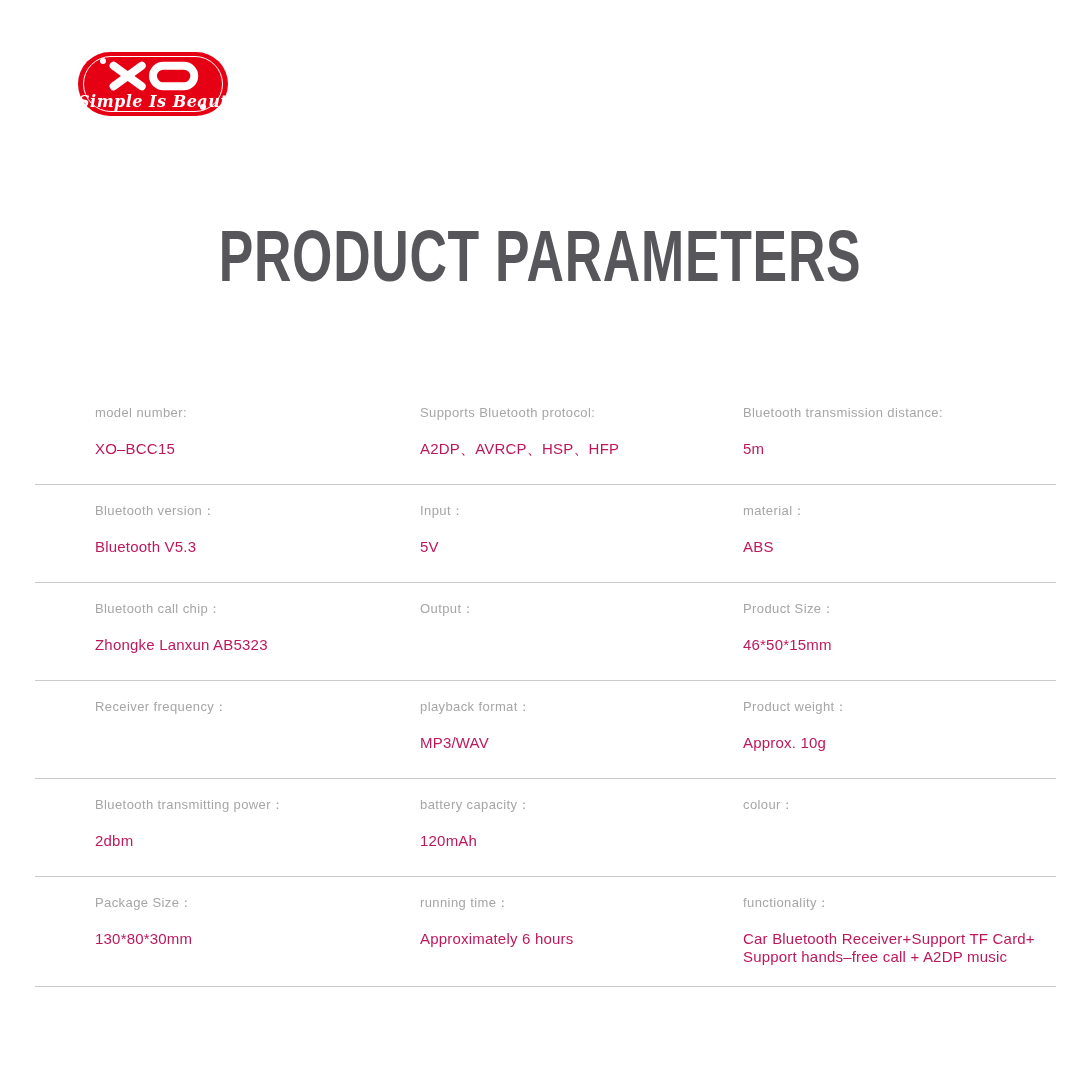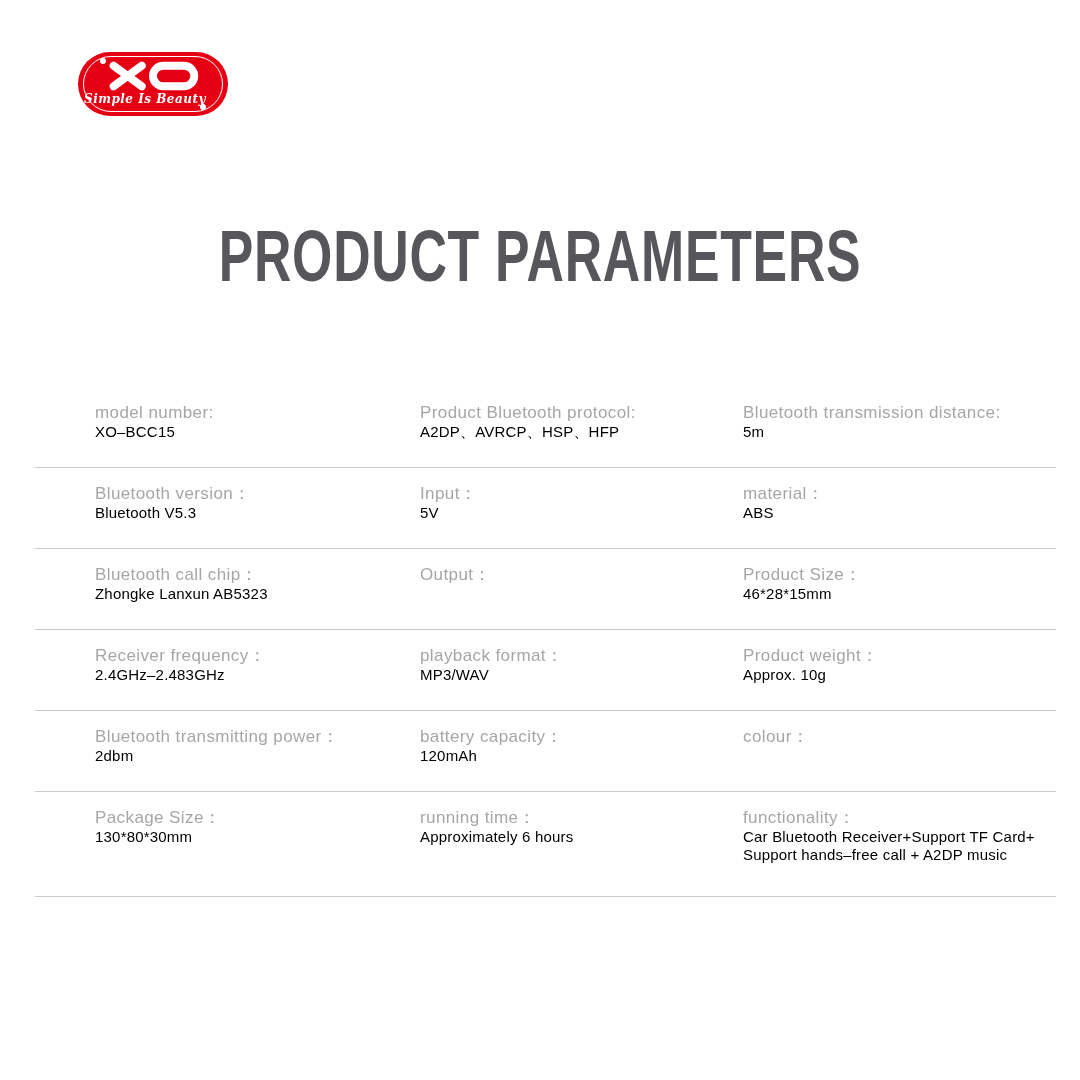--- a/index.html
+++ b/index.html
@@ -41,21 +41,21 @@
     justify-content: center;
   }
   .logo-tagline {
     position: absolute;
     left: 0; right: 16px; top: 40px;
     text-align: center;
     color: #ffffff;
     font-family: "DejaVu Serif", serif;
     font-style: italic;
     font-weight: bold;
-    font-size: 12px;
+    font-size: 16px;
     letter-spacing: 0.5px;
     white-space: nowrap;
   }
 
   
   .title {
     position: absolute;
     top: 220px; left: 0;
     width: 100%;
     text-align: center;
@@ -74,31 +74,32 @@
     position: absolute;
     left: 35px; right: 24px;
     top: 387px;
   }
   .spec-row {
     display: grid;
     grid-template-columns: 385px 323px 1fr;
     border-bottom: 1px solid #cbcbcb;
     padding: 16px 0 26px 0;
   }
-  .spec-row:last-child { padding-bottom: 32px; }
+  .spec-row:last-child { padding-bottom: 20px; }
   .spec-cell { padding-right: 10px; }
   .spec-cell.c1 { padding-left: 60px; }
   .spec-label {
     color: #a6a6a6;
-    font-size: 17px;
+    font-size: 13px;
     letter-spacing: 0.4px;
     line-height: 20px;
   }
   .spec-value {
-    color: #000000;
+    margin-top: 17px;
+    color: #be185d;
     font-size: 15px;
     letter-spacing: 0.2px;
     line-height: 18px;
   }
 </style>
 </head>
 <body>
 
 <div class="logo">
   <div class="logo-border"></div>
@@ -119,21 +120,21 @@
 <div class="title">PRODUCT PARAMETERS</div>
 
 <div class="spec-table">
 
   <div class="spec-row">
     <div class="spec-cell c1">
       <div class="spec-label">model number:</div>
       <div class="spec-value">XO–BCC15</div>
     </div>
     <div class="spec-cell">
-      <div class="spec-label">Product Bluetooth protocol:</div>
+      <div class="spec-label">Supports Bluetooth protocol:</div>
       <div class="spec-value">A2DP、AVRCP、HSP、HFP</div>
     </div>
     <div class="spec-cell">
       <div class="spec-label">Bluetooth transmission distance:</div>
       <div class="spec-value">5m</div>
     </div>
   </div>
 
   <div class="spec-row">
     <div class="spec-cell c1">
@@ -153,28 +154,27 @@
   <div class="spec-row">
     <div class="spec-cell c1">
       <div class="spec-label">Bluetooth call chip：</div>
       <div class="spec-value">Zhongke Lanxun AB5323</div>
     </div>
     <div class="spec-cell">
       <div class="spec-label">Output：</div>
     </div>
     <div class="spec-cell">
       <div class="spec-label">Product Size：</div>
-      <div class="spec-value">46*28*15mm</div>
+      <div class="spec-value">46*50*15mm</div>
     </div>
   </div>
 
   <div class="spec-row">
     <div class="spec-cell c1">
       <div class="spec-label">Receiver frequency：</div>
-      <div class="spec-value">2.4GHz–2.483GHz</div>
     </div>
     <div class="spec-cell">
       <div class="spec-label">playback format：</div>
       <div class="spec-value">MP3/WAV</div>
     </div>
     <div class="spec-cell">
       <div class="spec-label">Product weight：</div>
       <div class="spec-value">Approx. 10g</div>
     </div>
   </div>

